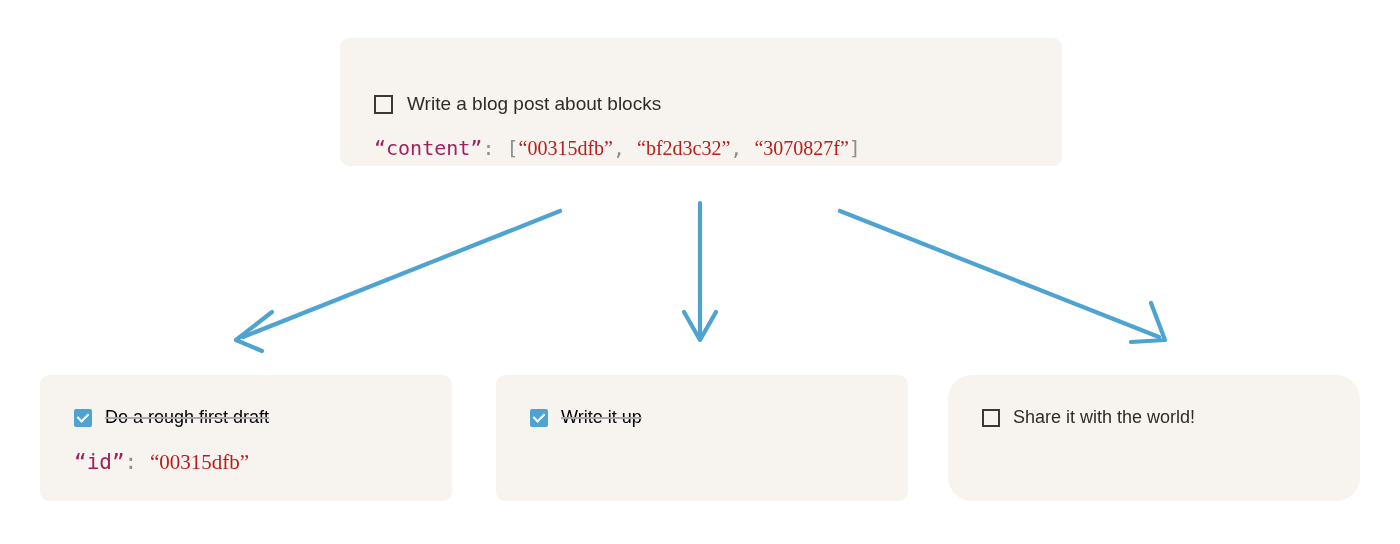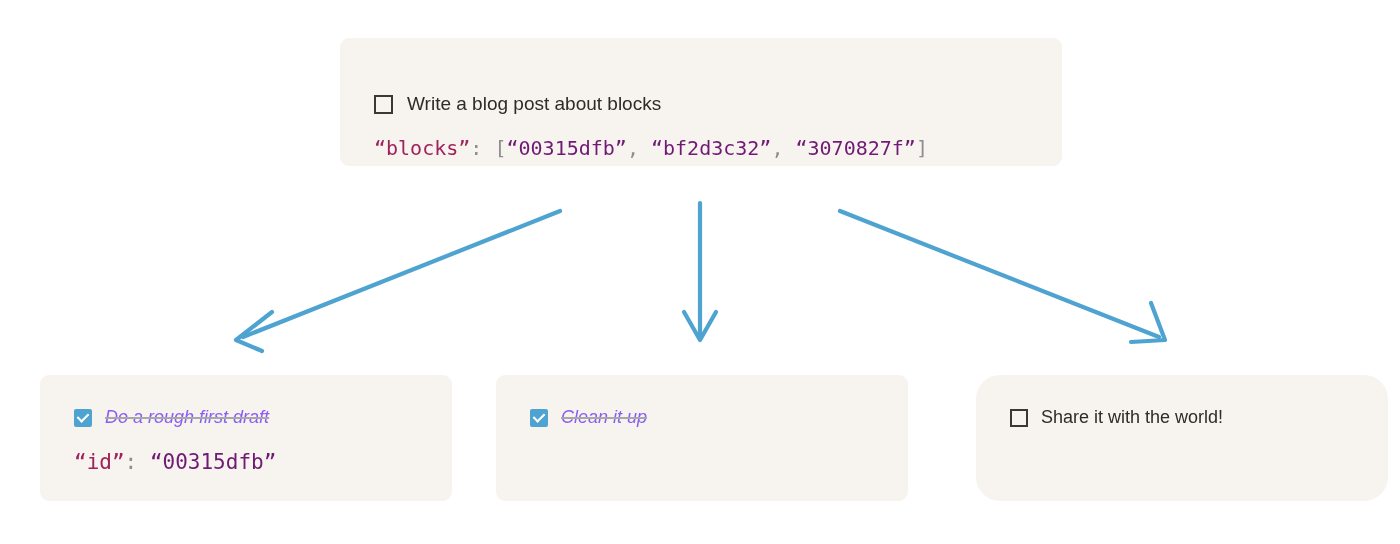--- a/index.html
+++ b/index.html
@@ -75,31 +75,30 @@
     border-left: 2.4px solid #ffffff;
     border-bottom: 2.4px solid #ffffff;
     transform: translate(-50%, -60%) rotate(-45deg);
   }
 
   .todo-label {
     color: #2e2c28;
     white-space: nowrap;
   }
   .todo-label.done {
-    color: #8b5cf6;
+    color: #000000;
     text-decoration: line-through;
     text-decoration-color: #a8a8a8;
     text-decoration-thickness: 1.6px;
-    font-style: italic;
   }
 
   
   .j-key   { color: #a0215c; }
   .j-punct { color: #8e8e8e; }
-  .j-str   { color: #701a75; }
+  .j-str   { color: #b91c1c; font-family: Liberation Serif, serif; }
 
   
   #card-root {
     left: 340px;
     top: 38px;
     width: 722px;
     height: 128px;
   }
   #card-root .todo-row { top: 55px; }
   #card-root .json-row { top: 98px; }
@@ -120,21 +119,21 @@
   .card-leaf .json-row { top: 75px; }
   .card-leaf .cb { width: 18px; height: 18px; }
   .card-leaf .todo-label {
     font-size: 18px;
     margin-left: 13px;
   }
   .card-leaf .json-row { font-size: 21px; }
 
   #card-leaf-0 { left: 40px; }
   #card-leaf-1 { left: 496px; }
-  #card-leaf-2 { left: 976px; border-radius: 24px; }
+  #card-leaf-2 { left: 948px; border-radius: 24px; }
 
   
   #arrows {
     position: absolute;
     left: 0;
     top: 0;
     width: 1400px;
     height: 544px;
     pointer-events: none;
   }
@@ -144,21 +143,21 @@
 
 <div id="canvas">
 
   <div class="card" id="card-root">
 
     <div class="todo-row card-row">
       <span class="cb unchecked"></span>
       <span class="todo-label">Write a blog post about blocks</span>
     </div>
 
-    <div class="json-row"><span class="j-key">“blocks”</span><span class="j-punct">: </span><span class="j-punct">[</span><span class="j-str">“00315dfb”</span><span class="j-punct">, </span><span class="j-str">“bf2d3c32”</span><span class="j-punct">, </span><span class="j-str">“3070827f”</span><span class="j-punct">]</span></div>
+    <div class="json-row"><span class="j-key">“content”</span><span class="j-punct">: </span><span class="j-punct">[</span><span class="j-str">“00315dfb”</span><span class="j-punct">, </span><span class="j-str">“bf2d3c32”</span><span class="j-punct">, </span><span class="j-str">“3070827f”</span><span class="j-punct">]</span></div>
   </div>
 
   <svg id="arrows" viewBox="0 0 1400 544">
     <g fill="none" stroke="#4ea3d1" stroke-width="4.2" stroke-linecap="round" stroke-linejoin="round">
 
       <g>
         <line x1="560" y1="211" x2="243" y2="337"></line>
         <polyline points="272,312 236,340 262,351"></polyline>
       </g>
 
@@ -182,21 +181,21 @@
       <span class="todo-label done">Do a rough first draft</span>
     </div>
     <div class="json-row"><span class="j-key">“id”</span><span class="j-punct">: </span><span class="j-str">“00315dfb”</span></div>
   </div>
 
   <div class="card card-leaf" id="card-leaf-1">
     <div class="todo-row card-row">
       <span class="cb checked">
           <span class="tick"></span>
         </span>
-      <span class="todo-label done">Clean it up</span>
+      <span class="todo-label done">Write it up</span>
     </div>
   </div>
 
   <div class="card card-leaf" id="card-leaf-2">
     <div class="todo-row card-row">
       <span class="cb unchecked"></span>
       <span class="todo-label">Share it with the world!</span>
     </div>
   </div>
 

